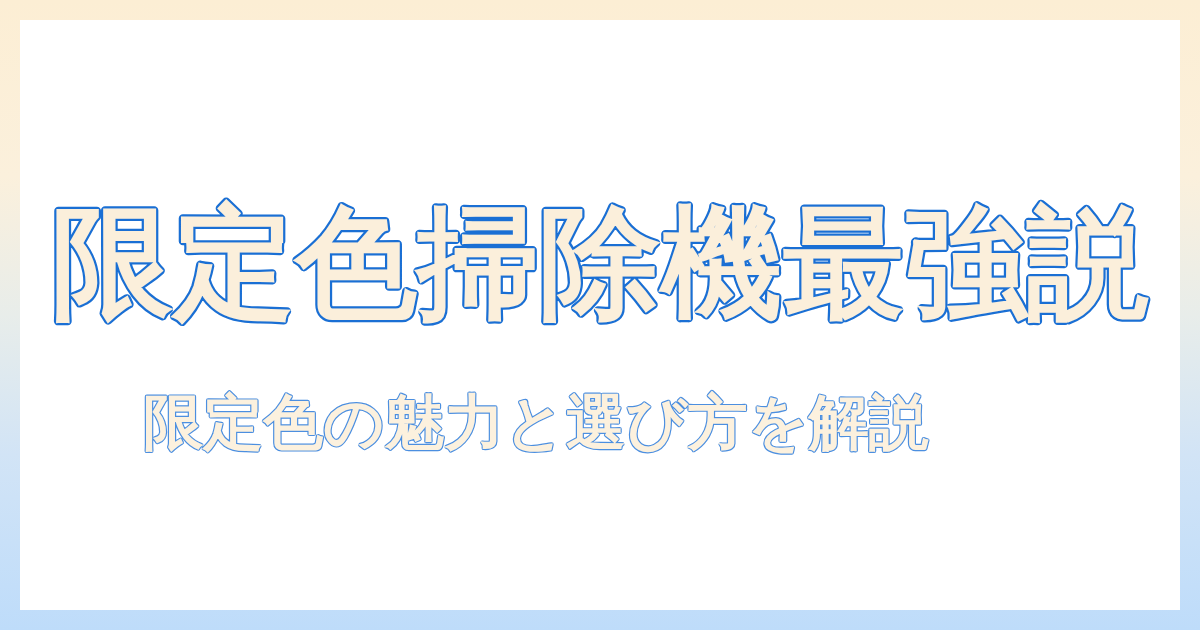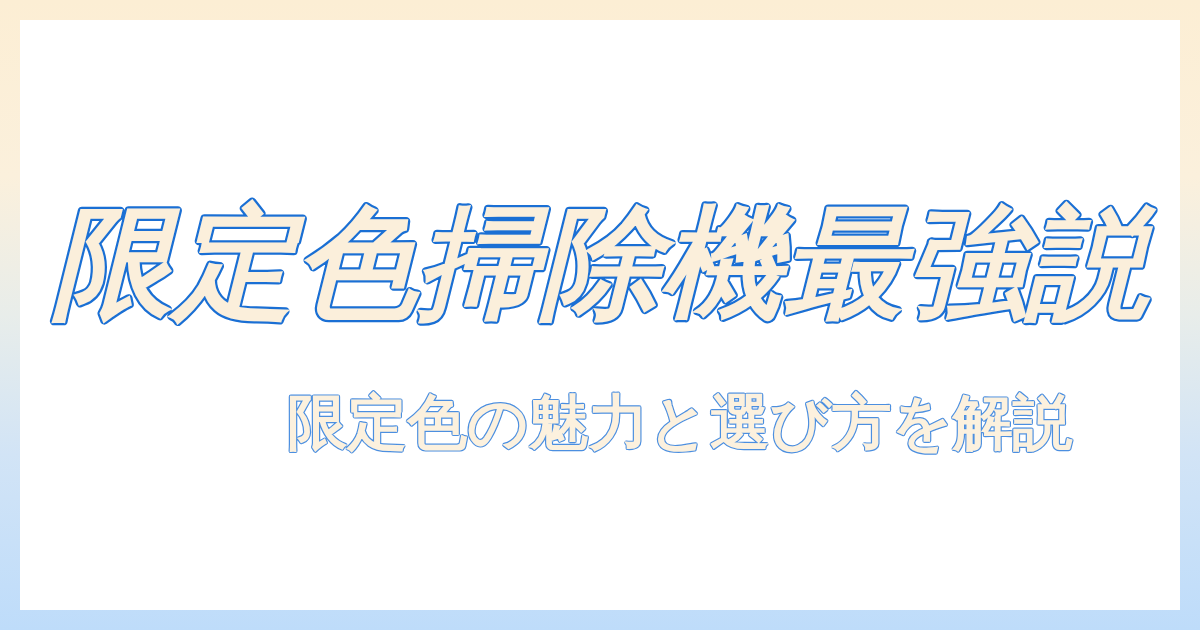--- a/index.html
+++ b/index.html
@@ -36,21 +36,20 @@
   
   .title-wrap {
     position: absolute;
     left: 0;
     right: 0;
     top: 166px;       
     height: 150px;
     display: flex;
     align-items: center;
     justify-content: flex-end;
-    font-style: italic;
   }
 
   .title-svg {
     display: block;
     width: 1160px;
     height: 160px;
   }
 
   .title-text {
     font-family: "DejaVu Sans", "Liberation Sans", sans-serif;
@@ -67,21 +66,21 @@
 
   
   .subtitle-wrap {
     position: absolute;
     left: 16px;
     right: 0;
     top: 362px;      
     height: 80px;
     display: flex;
     align-items: center;
-    justify-content: flex-end;
+    justify-content: flex-start;
   }
 
   .subtitle-svg {
     display: block;
     width: 1000px;
     height: 86px;
   }
 
   .subtitle-text {
     font-family: "DejaVu Sans", "Liberation Sans", sans-serif;

